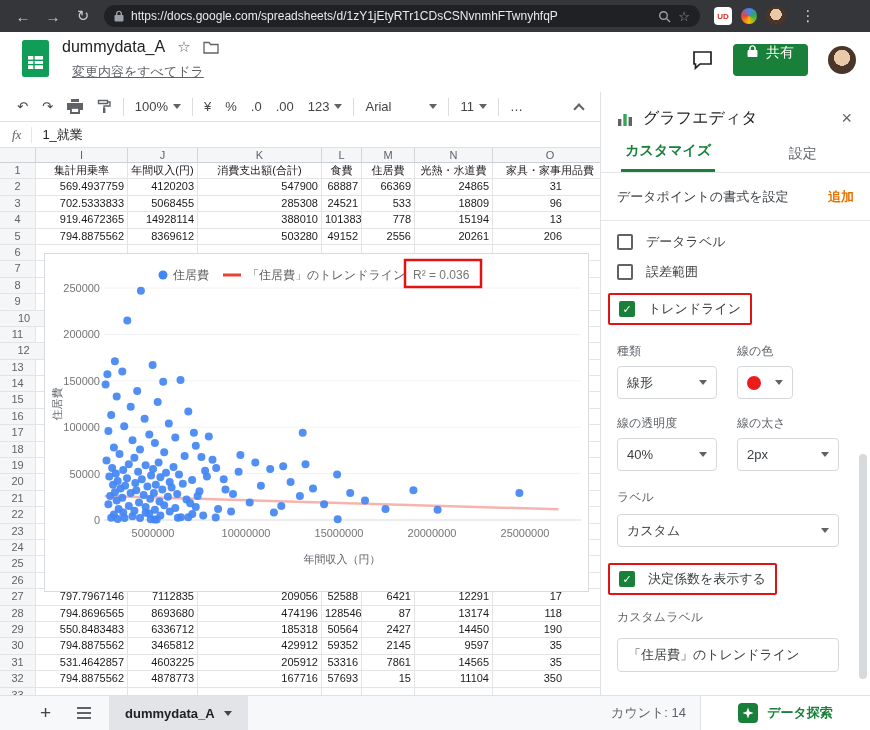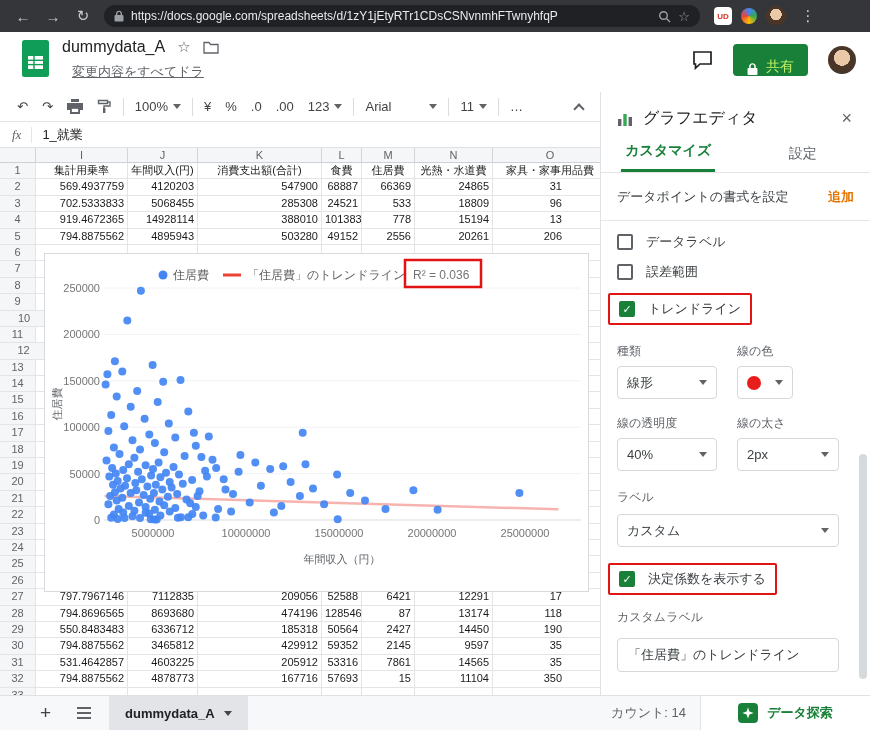--- a/index.html
+++ b/index.html
@@ -26,22 +26,22 @@
   #title-row{position:absolute;left:62px;top:6px;display:flex;align-items:center;gap:12px;}
   #title{font-size:16px;color:#202124;}
   .hdr-ic{color:#5f6368;font-size:15px;}
   #menu-row{position:absolute;left:66px;top:31px;display:flex;align-items:center;
     font-size:14px;color:#202124;}
   #menu-items{display:flex;}
   .menu-item{padding:2px 8px;border-radius:3px;}
   #save-status{color:#5f6368;text-decoration:underline;margin-left:6px;font-size:13px;
     max-width:134px;white-space:nowrap;overflow:hidden;}
   #header-right{position:absolute;right:14px;top:12px;display:flex;align-items:center;gap:20px;}
-  #share-btn{background:var(--green);color:#bef264;height:32px;border-radius:4px;display:flex;
-    align-items:flex-end;gap:8px;padding:0 14px;font-size:14px;}
+  #share-btn{background:var(--green);color:#ffffff;height:32px;border-radius:4px;display:flex;
+    align-items:flex-start;gap:8px;padding:0 14px;font-size:14px;}
   .avatar-lg{width:28px;height:28px;border-radius:50%;
     background:radial-gradient(circle at 50% 42%,#e9c9a8 0 37%,#4a3628 38% 72%,#30343a 73%);}
   
   #toolbar{position:absolute;left:0;top:92px;width:600px;height:29px;display:flex;
     align-items:center;padding:0 10px;color:#444;font-size:13px;}
   .tb{padding:0 7px;height:24px;display:flex;align-items:center;gap:5px;border-radius:3px;white-space:nowrap;}
   .sep{width:1px;height:18px;background:#dadce0;margin:0 4px;flex:none;}
   .caret{width:0;height:0;border-left:4px solid transparent;border-right:4px solid transparent;
     border-top:5px solid #5f6368;}
   .chev-up{width:8px;height:8px;border-top:2px solid #5f6368;border-right:2px solid #5f6368;
@@ -284,21 +284,21 @@
         <div class="cell num" style="width: 70px;">14928114</div>
         <div class="cell num" style="width: 124px;">388010</div>
         <div class="cell num" style="width: 40px;">101383</div>
         <div class="cell num" style="width: 53px;">778</div>
         <div class="cell num" style="width: 78px;">15194</div>
         <div class="cell num oc" style="width: 115px;">13</div>
       </div>
       <div class="grow">
         <div class="cell rnum" style="width: 36px;">5</div>
         <div class="cell num" style="width: 92px;">794.8875562</div>
-        <div class="cell num" style="width: 70px;">4895943</div>
+        <div class="cell num" style="width: 70px;">8369612</div>
         <div class="cell num" style="width: 124px;">503280</div>
         <div class="cell num" style="width: 40px;">49152</div>
         <div class="cell num" style="width: 53px;">2556</div>
         <div class="cell num" style="width: 78px;">20261</div>
         <div class="cell num oc" style="width: 115px;">206</div>
       </div>
       <div class="grow">
         <div class="cell rnum" style="width: 36px;">6</div>
         <div class="cell num" style="width: 92px;"></div>
         <div class="cell num" style="width: 70px;"></div>

